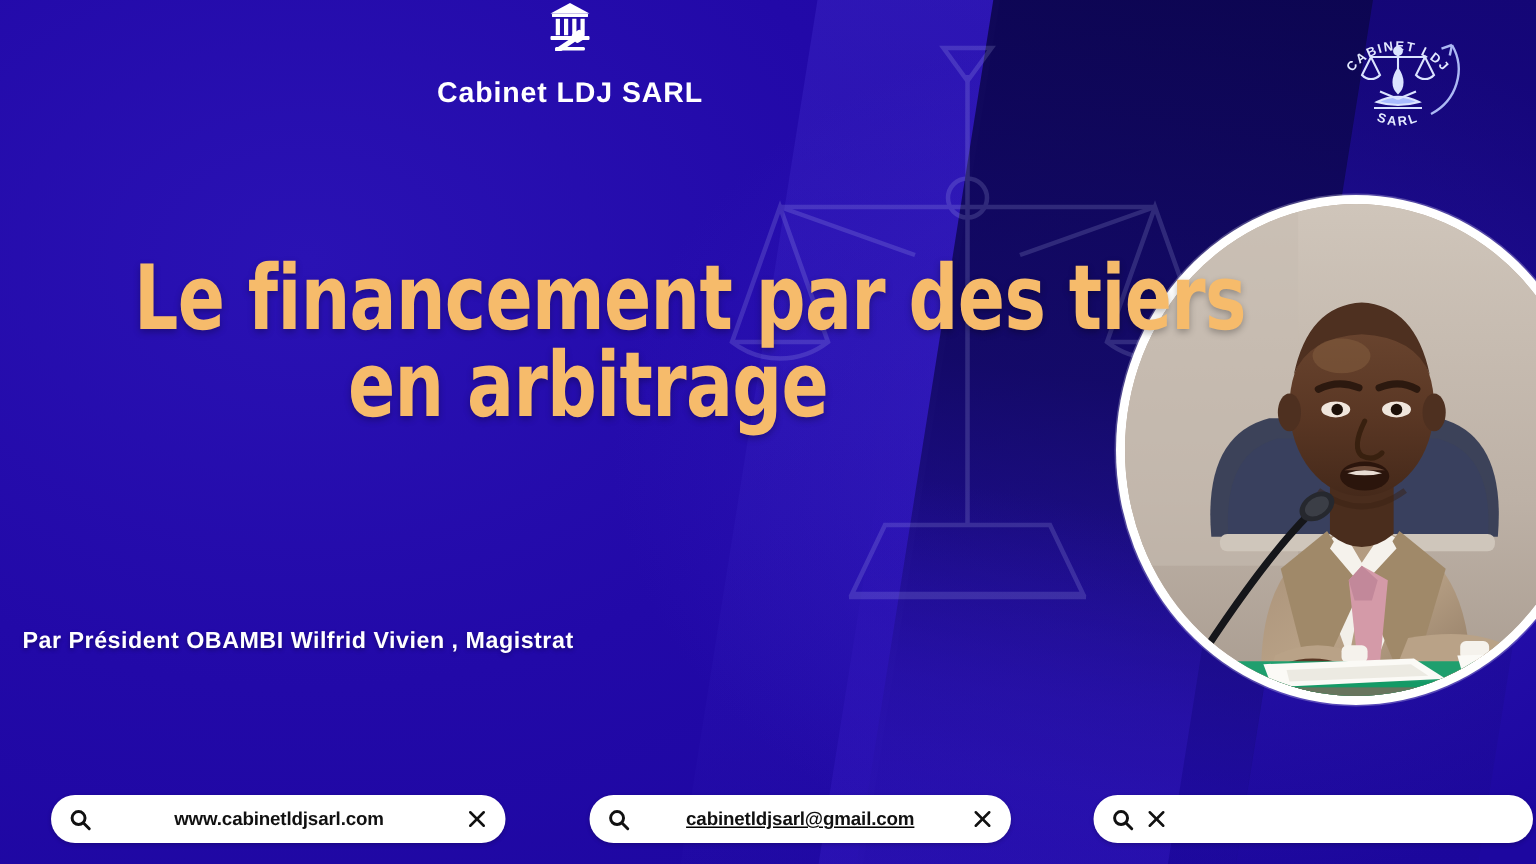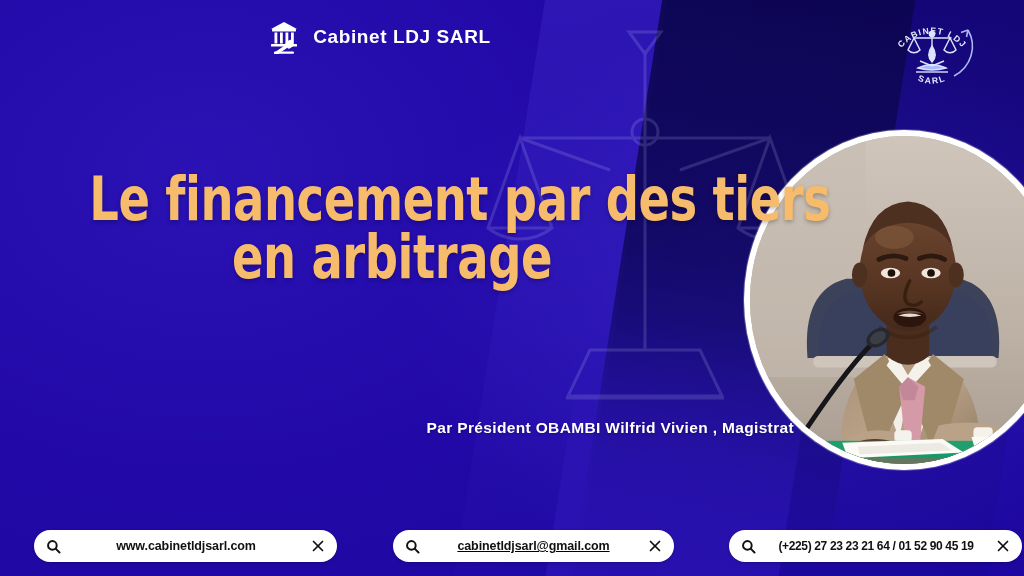--- a/index.html
+++ b/index.html
@@ -66,23 +66,24 @@
   .watermark svg { width:100%; height:100%; display:block; }
 
   
   .header {
     position:absolute;
     left:0; top:0;
     width:760px;
     height:74px;
     display:flex;
     align-items:center;
-    justify-content:center;
+    justify-content:space-between;
     gap:14px;
     z-index:6;
+    flex-direction:column;
   }
   .brand-mark { width:30px; height:34px; display:block; flex:0 0 auto; }
   .brand-text {
     color:#ffffff;
     font-size:19px;
     font-weight:bold;
     letter-spacing:0.6px;
     white-space:nowrap;
   }
 
@@ -113,23 +114,23 @@
     letter-spacing:-0.5px;
     transform:scaleX(0.86);
     transform-origin:center center;
     text-shadow:0 2px 5px rgba(0,0,0,0.28);
     white-space:nowrap;
   }
   .headline .l2 { display:block; }
 
   .byline {
     position:absolute;
-    left:4px; top:419px;
+    left:15px; top:419px;
     width:790px;
-    text-align:right;
+    text-align:left;
     color:#ffffff;
     font-size:15.5px;
     font-weight:bold;
     letter-spacing:0.35px;
     z-index:5;
     text-shadow:0 1px 3px rgba(0,0,0,0.3);
   }
 
   
   .portrait-wrap {
@@ -408,21 +409,20 @@
       </span>
     </div>
 
     <div class="contact-pill p3">
       <span>
         <svg class="pill-search" viewBox="0 0 16 16" fill="none" stroke="#111" stroke-width="2.1">
           <circle cx="6.8" cy="6.8" r="4.6"></circle>
           <line x1="10.3" y1="10.3" x2="14.4" y2="14.4" stroke-linecap="round"></line>
         </svg>
       </span>
-      <span class="pill-text">(+225) 27 23 23 21 64 / 01 52 90 45 19</span>
       <span>
         <svg class="pill-close" viewBox="0 0 14 14" stroke="#111" stroke-width="1.7" stroke-linecap="round">
           <line x1="2.5" y1="2.5" x2="11.5" y2="11.5"></line>
           <line x1="11.5" y1="2.5" x2="2.5" y2="11.5"></line>
         </svg>
       </span>
     </div>
 
   </div>
 </div>

